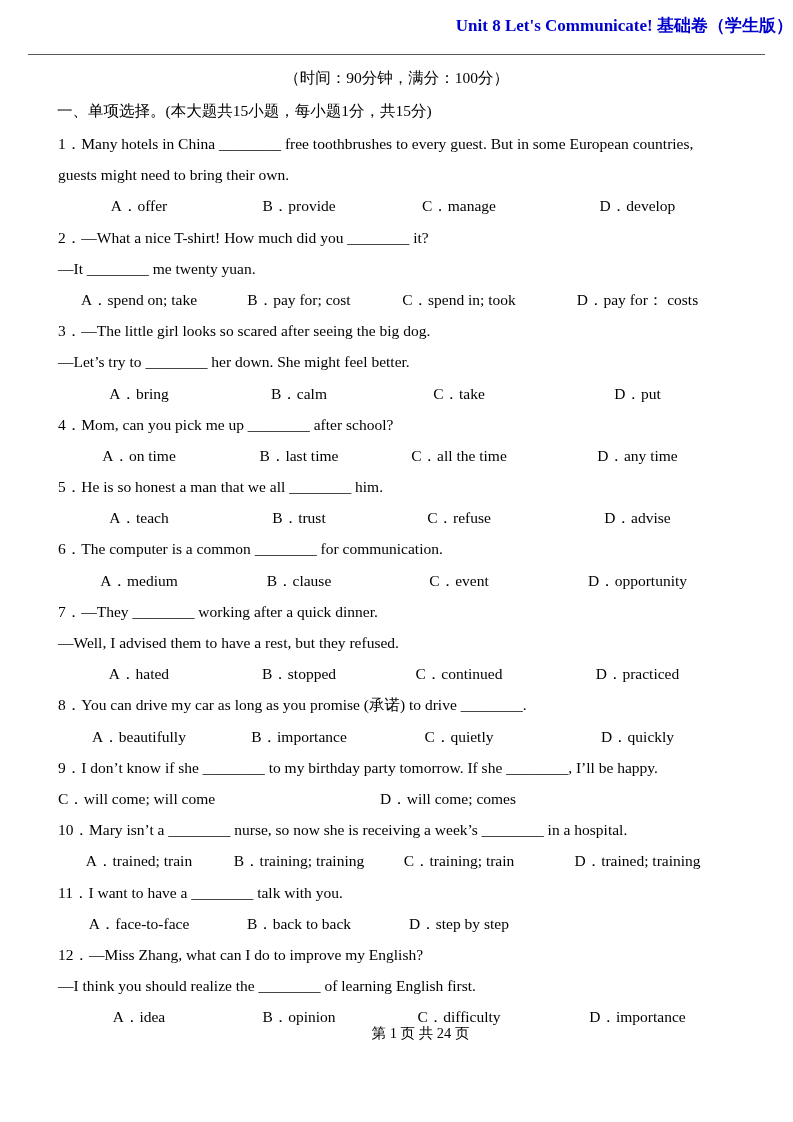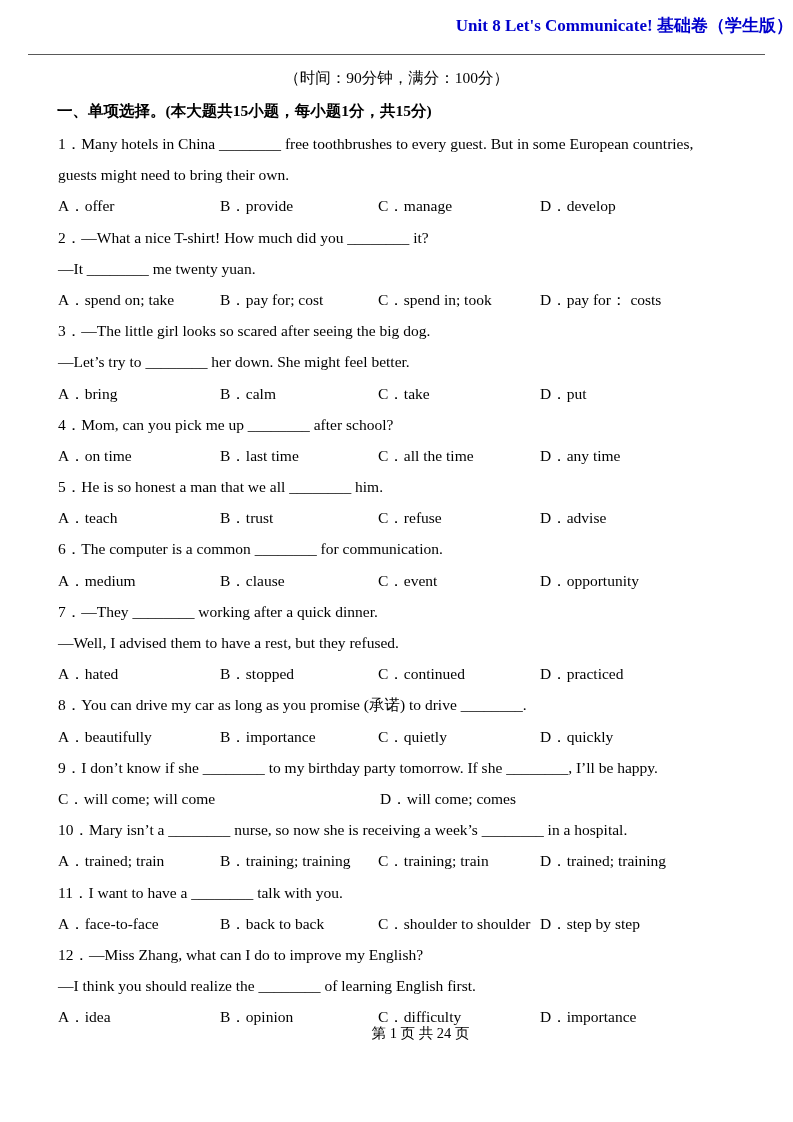--- a/index.html
+++ b/index.html
@@ -29,35 +29,35 @@
     margin-top:11px;
     text-align:center;
     font-size:15.5px;
     line-height:24px;
   }
   .section-heading {
     margin-top:8px;
     padding:0 57px;
     font-size:15.5px;
     line-height:26px;
-    font-weight:bold;
+    font-weight:normal;
   }
   .content {
     margin-top:4px;
     padding:0 58px;
     font-size:15.5px;
   }
   .line {
     height:31.2px;
     line-height:31.2px;
     white-space:pre;
     overflow:visible;
   }
   .opt-row { display:grid; align-items:center; }
-  .opt-row.four { grid-template-columns:162px 158px 162px 1fr; }
+  .opt-row.four { grid-template-columns:162px 158px 162px 1fr;text-align:center; }
   .opt-row.two  { grid-template-columns:322px 1fr; }
   .option { white-space:pre; overflow:visible; }
   .footer {
     position:absolute;
     top:1021px;
     left:0; right:0;
     text-align:center;
     font-size:14.5px;
     line-height:24px;
     margin-left:48px;
@@ -116,21 +116,21 @@
       <div>
         <div class="line">9．I don’t know if she ________ to my birthday party tomorrow. If she ________, I’ll be happy.</div>
         <div class="line opt-row two"><div class="option">C．will come; will come</div><div class="option">D．will come; comes</div></div>
       </div>
       <div>
         <div class="line">10．Mary isn’t a ________ nurse, so now she is receiving a week’s ________ in a hospital.</div>
         <div class="line opt-row four"><div class="option">A．trained; train</div><div class="option">B．training; training</div><div class="option">C．training; train</div><div class="option">D．trained; training</div></div>
       </div>
       <div>
         <div class="line">11．I want to have a ________ talk with you.</div>
-        <div class="line opt-row four"><div class="option">A．face-to-face</div><div class="option">B．back to back</div><div class="option">C．shoulder to shoulder</div><div class="option">D．step by step</div></div>
+        <div class="line opt-row four"><div class="option">A．face-to-face</div><div class="option">B．back to back</div><div class="option">D．step by step</div></div>
       </div>
       <div>
         <div class="line">12．—Miss Zhang, what can I do to improve my English?</div>
         <div class="line">—I think you should realize the ________ of learning English first.</div>
         <div class="line opt-row four"><div class="option">A．idea</div><div class="option">B．opinion</div><div class="option">C．difficulty</div><div class="option">D．importance</div></div>
       </div>
     </div>
 
   <div class="footer">第 1 页 共 24 页</div>
 

